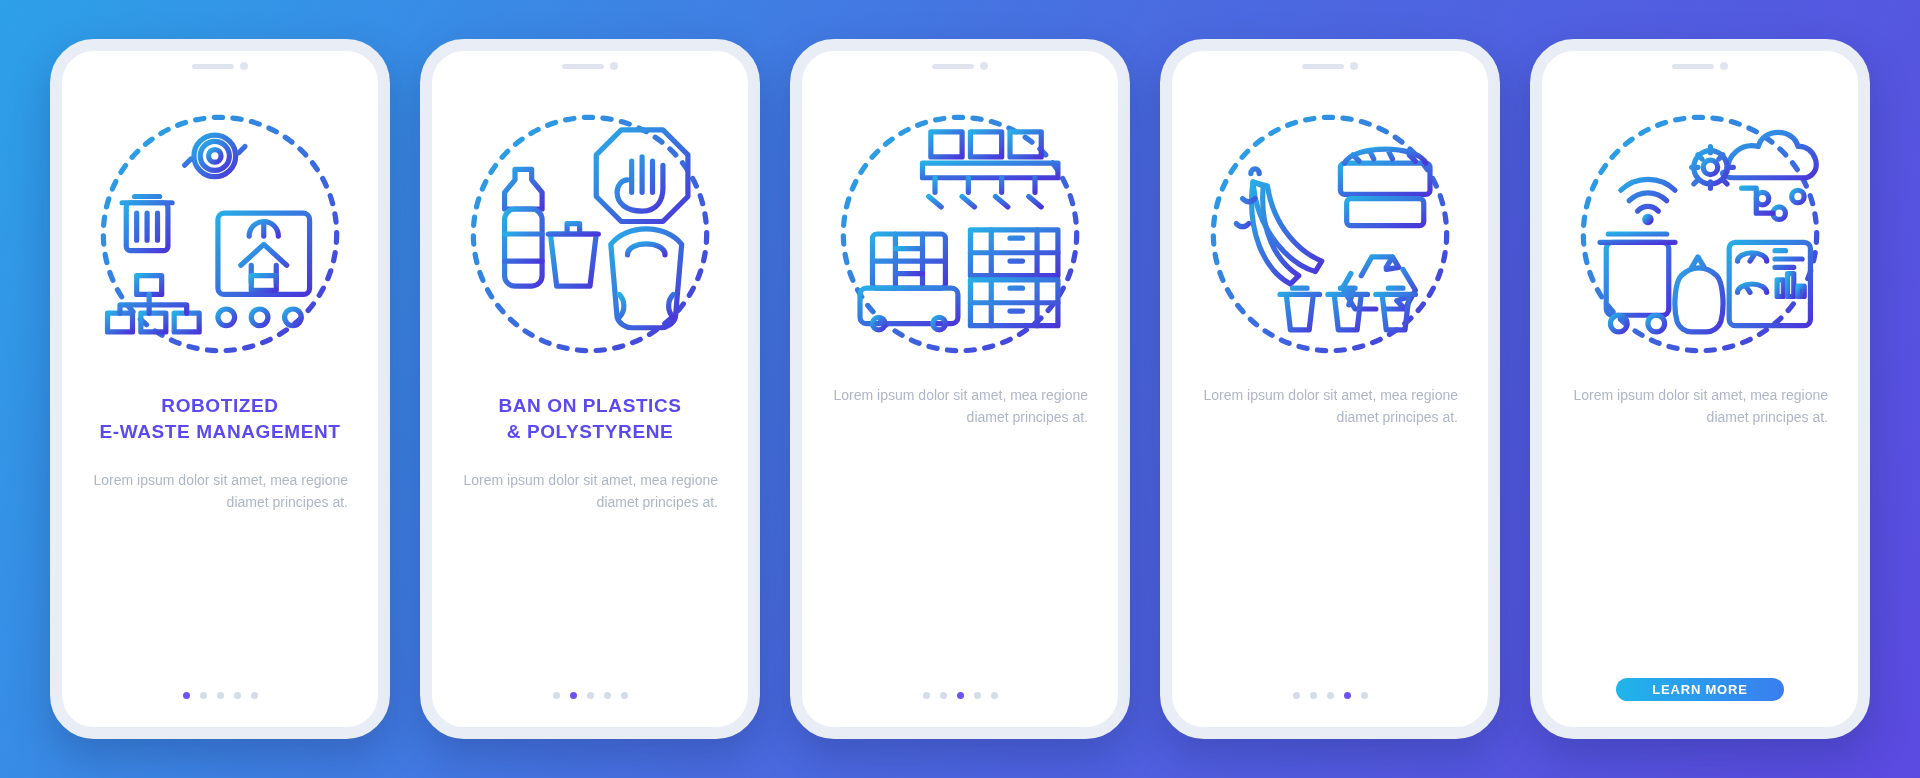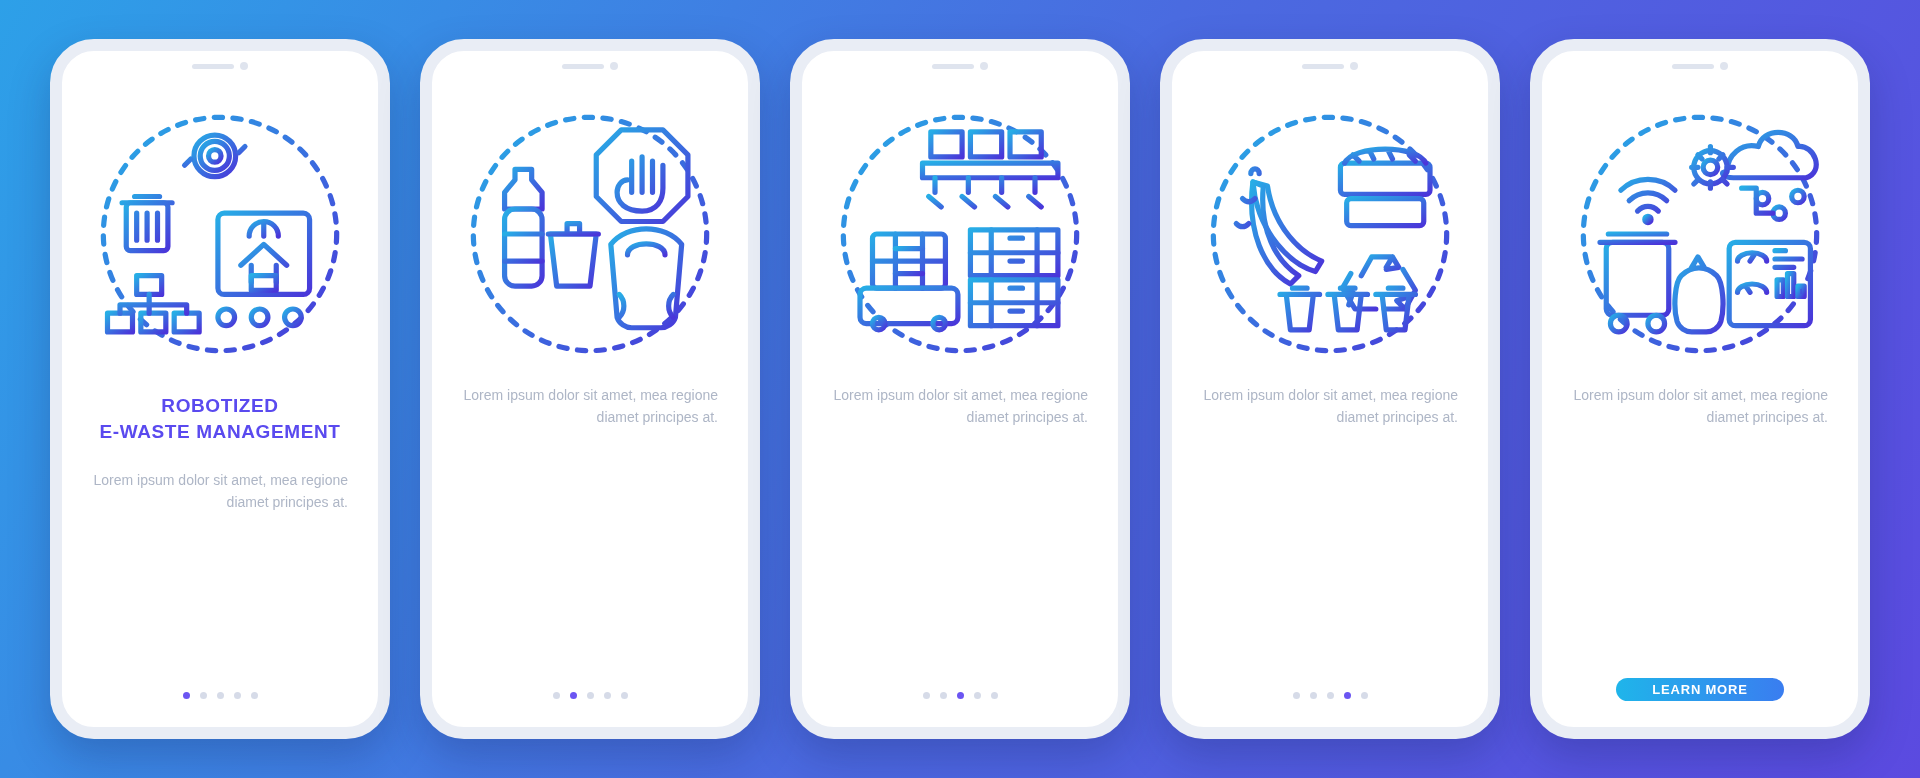--- a/index.html
+++ b/index.html
@@ -176,20 +176,24 @@
 
         <path d="M82 120h44l-6 50H88z"></path>
           <path d="M80 120h48M98 120v-10h12v10"></path>
 
         <path d="M140 130c16-20 52-20 68 0l-6 70c-2 6-8 10-14 10h-28c-6 0-12-4-14-10z"></path>
         <path d="M156 140c0-14 36-14 36 0"></path>
           <path d="M148 200c6-6 6-16 0-22M200 200c-6-6-6-16 0-22"></path>
       </g>
     </svg>
   </div>
+  <div class="title">
+    <span>BAN ON PLASTICS</span><br>
+    <span>&amp; POLYSTYRENE</span>
+  </div>
   <div class="body">Lorem ipsum dolor sit amet, mea regione diamet principes at.</div>
   <div class="spacer"></div>
   <div class="dots">
     <span></span>
       <span class="active"></span>
       <span></span>
       <span></span>
       <span></span>
   </div>
 </div>

